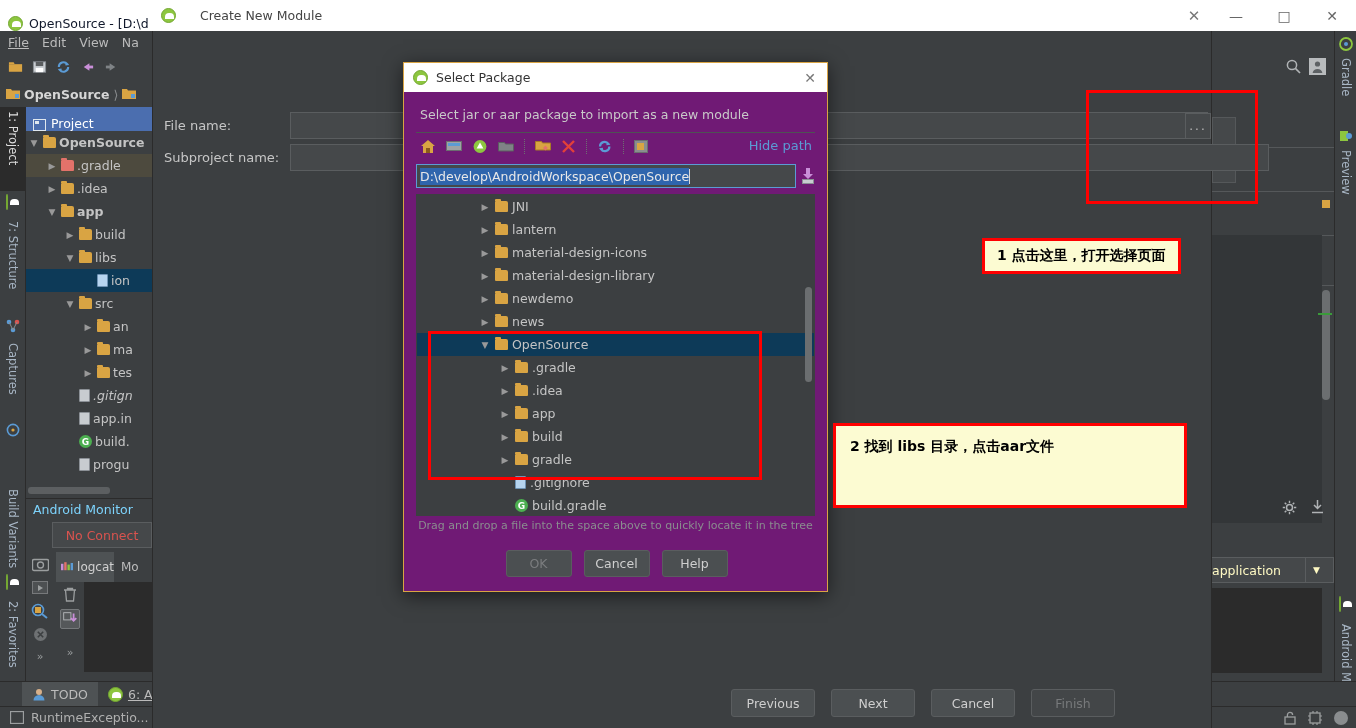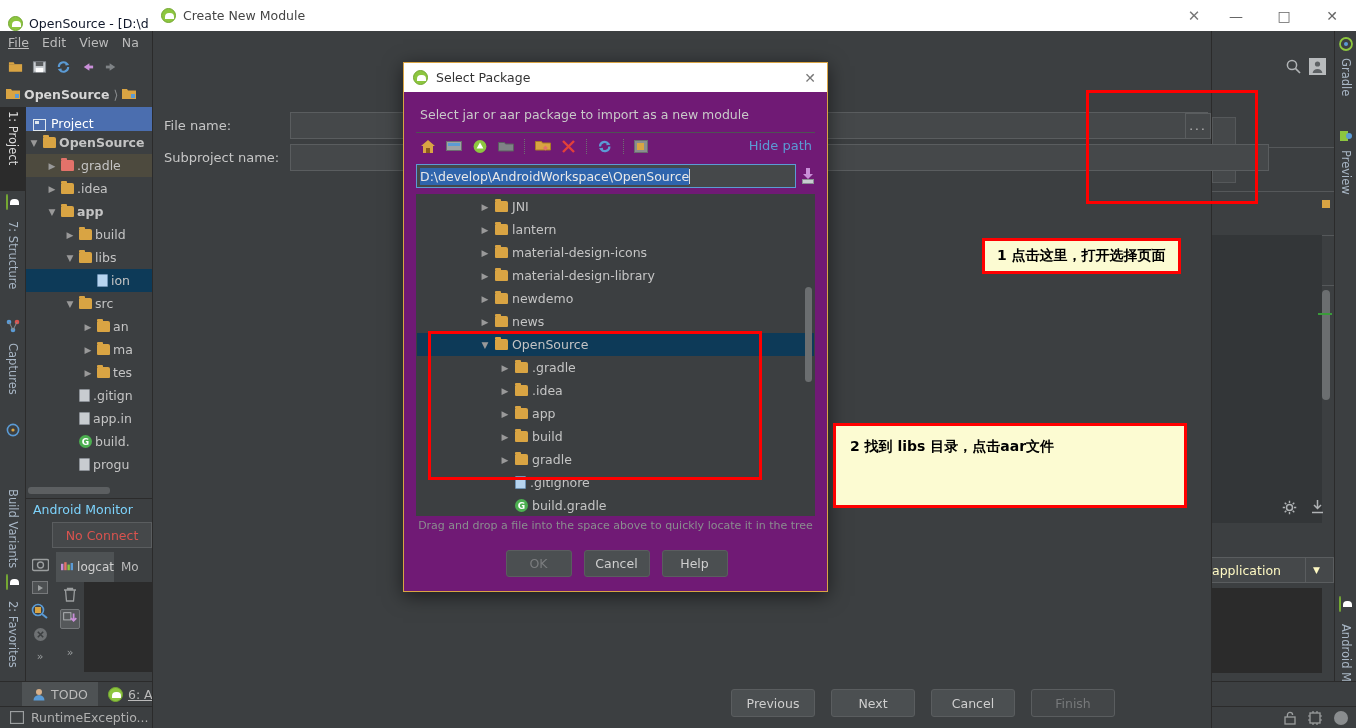--- a/index.html
+++ b/index.html
@@ -20,21 +20,21 @@
   
   .titlebar-main {
     position:absolute; left:0; top:0; width:152px; height:31px;
     background:#ffffff; color:#0f172a;
     display:flex; align-items:flex-end; gap:6px; padding-left:8px;
     font-size:12.5px; overflow:hidden; white-space:nowrap;
   }
   .titlebar-wizard {
     position:absolute; left:152px; top:0; width:1060px; height:31px;
     background:#ffffff; color:#444;
-    display:flex; align-items:center; gap:7px; padding-left:9px;
+    display:flex; align-items:center; gap:24px; padding-left:9px;
     font-size:12.5px; white-space:nowrap;
   }
   .titlebar-right {
     position:absolute; left:1212px; top:0; width:144px; height:31px;
     background:#ffffff;
     display:flex; align-items:center; justify-content:flex-end;
   }
   .win-btn {
     width:48px; height:31px; display:flex; align-items:center; justify-content:center;
     color:#666; font-size:14px;
@@ -501,21 +501,21 @@
         <div class="trow" style="padding-left: 56px;">
           <span class="arrow">▶</span>
           <span class="folder"></span>
           <span>ma</span>
         </div>
         <div class="trow" style="padding-left: 56px;">
           <span class="arrow">▶</span>
           <span class="folder"></span>
           <span>tes</span>
         </div>
-        <div class="trow" style="padding-left: 38px;">
+        <div class="trow" style="padding-left: 38px; font-style: italic;">
           <span class="arrow"></span>
           <span class="fileico"></span>
           <span>.gitign</span>
         </div>
         <div class="trow" style="padding-left: 38px;">
           <span class="arrow"></span>
           <span class="fileico"></span>
           <span>app.in</span>
         </div>
         <div class="trow" style="padding-left: 38px;">

